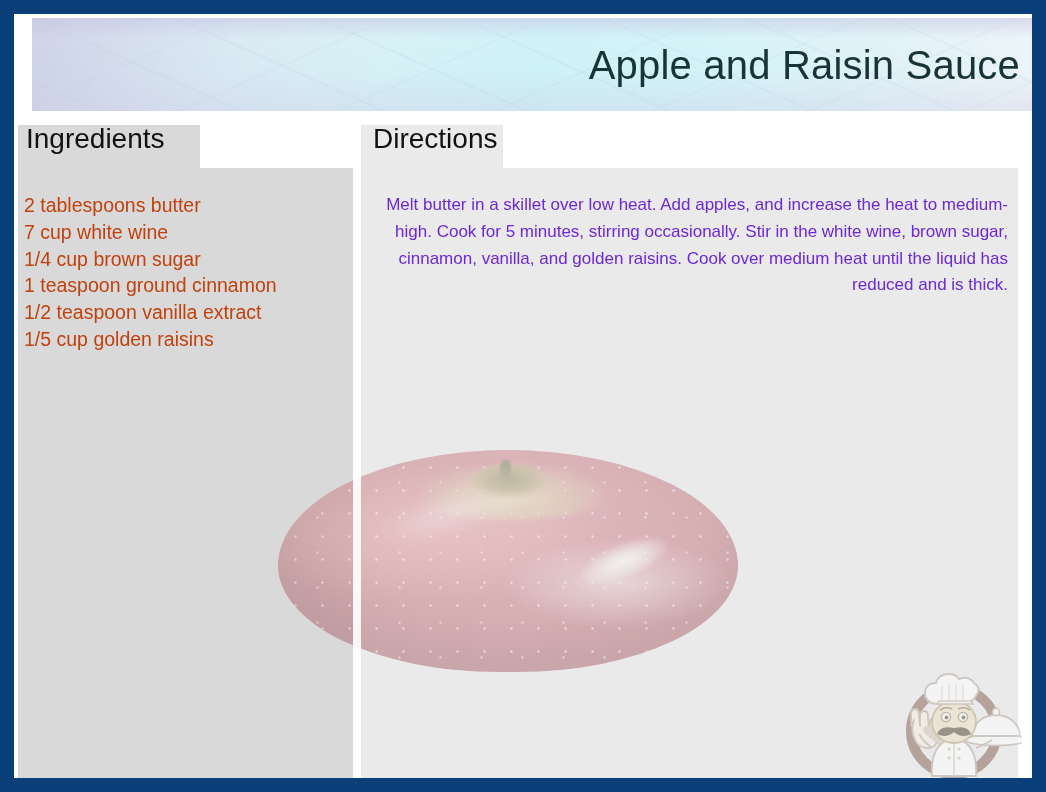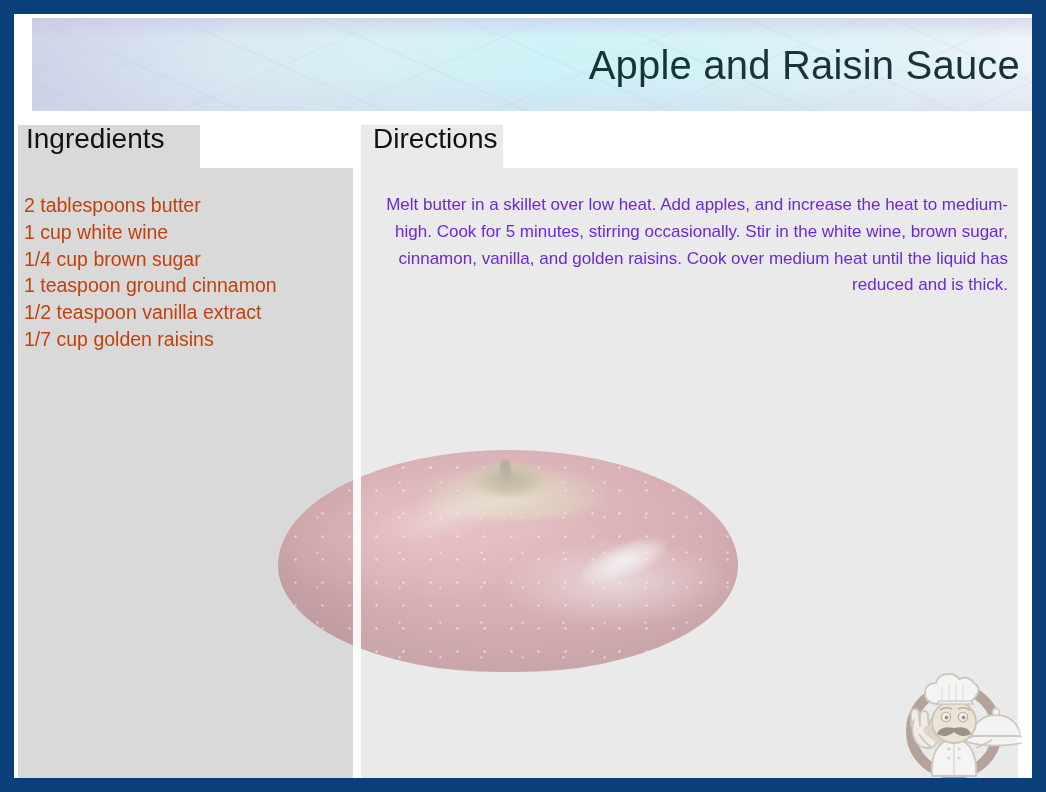--- a/index.html
+++ b/index.html
@@ -317,25 +317,25 @@
     <div class="apple-gloss2"></div>
     <div class="apple-stemwell"></div>
     <div class="apple-stem"></div>
     <div class="apple-gloss"></div>
   </div>
 
   <div class="gutter"></div>
 
   <div class="ingredients-list">
     <div class="ing-item">2 tablespoons butter</div>
-    <div class="ing-item">1 cup white wine</div>
+    <div class="ing-item">7 cup white wine</div>
     <div class="ing-item">1/4 cup brown sugar</div>
     <div class="ing-item">1 teaspoon ground cinnamon</div>
     <div class="ing-item">1/2 teaspoon vanilla extract</div>
-    <div class="ing-item">1/7 cup golden raisins</div>
+    <div class="ing-item">1/5 cup golden raisins</div>
   </div>
 
   <div class="directions-text">Melt butter in a skillet over low heat. Add apples, and increase the heat to medium-high. Cook for 5 minutes, stirring occasionally. Stir in the white wine, brown sugar, cinnamon, vanilla, and golden raisins. Cook over medium heat until the liquid has reduced and is thick.</div>
 
   <div class="chef-logo">
     <svg viewBox="0 0 130 132" xmlns="http://www.w3.org/2000/svg">
 
       <circle cx="62" cy="83" r="43" fill="none" stroke="#8b6a5c" stroke-width="10"></circle>
 
       <g>

